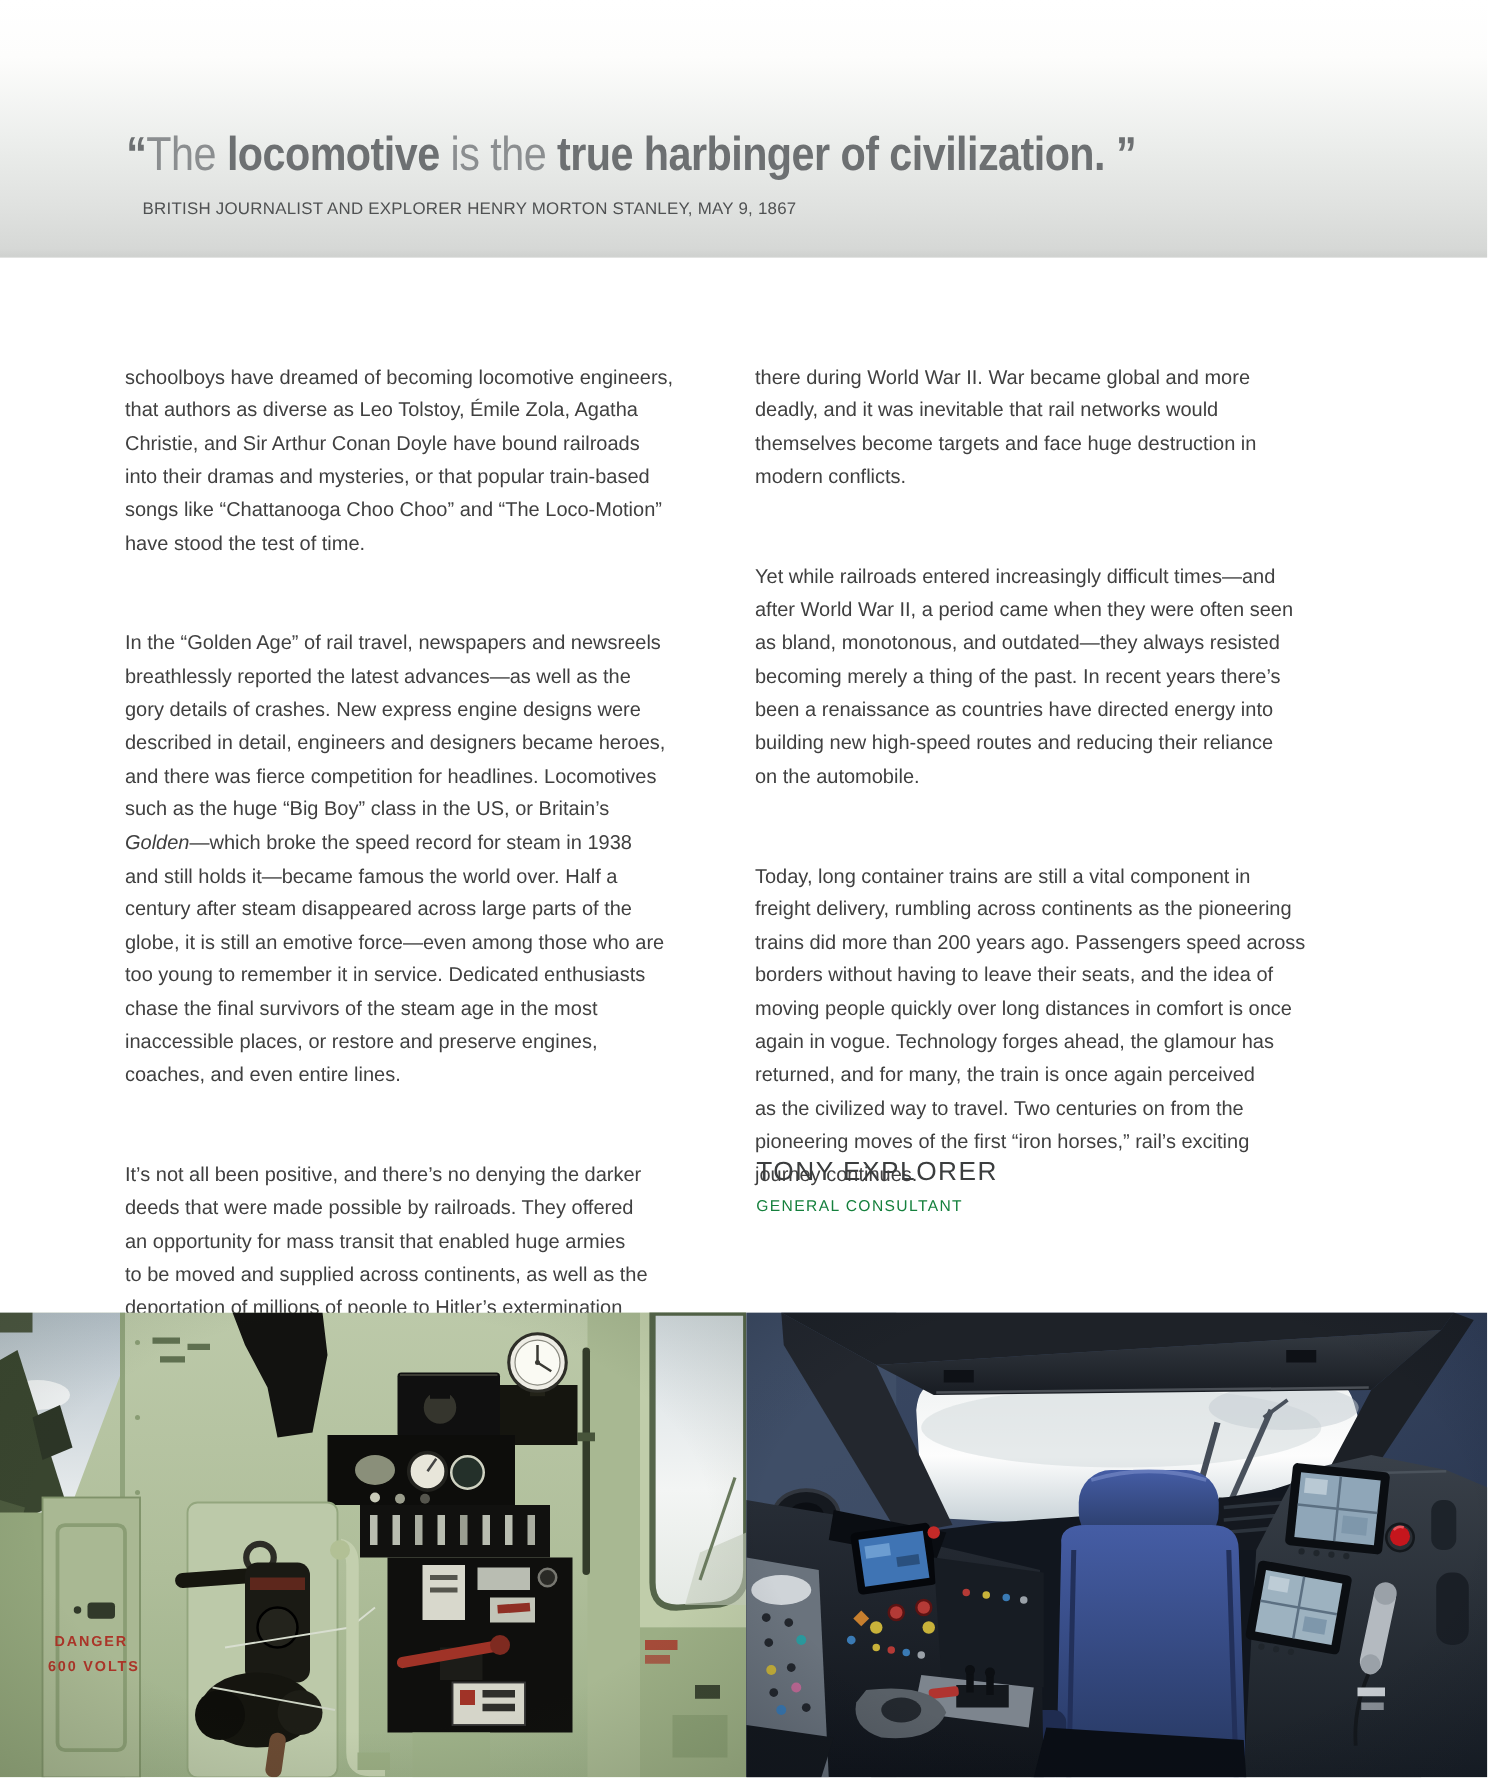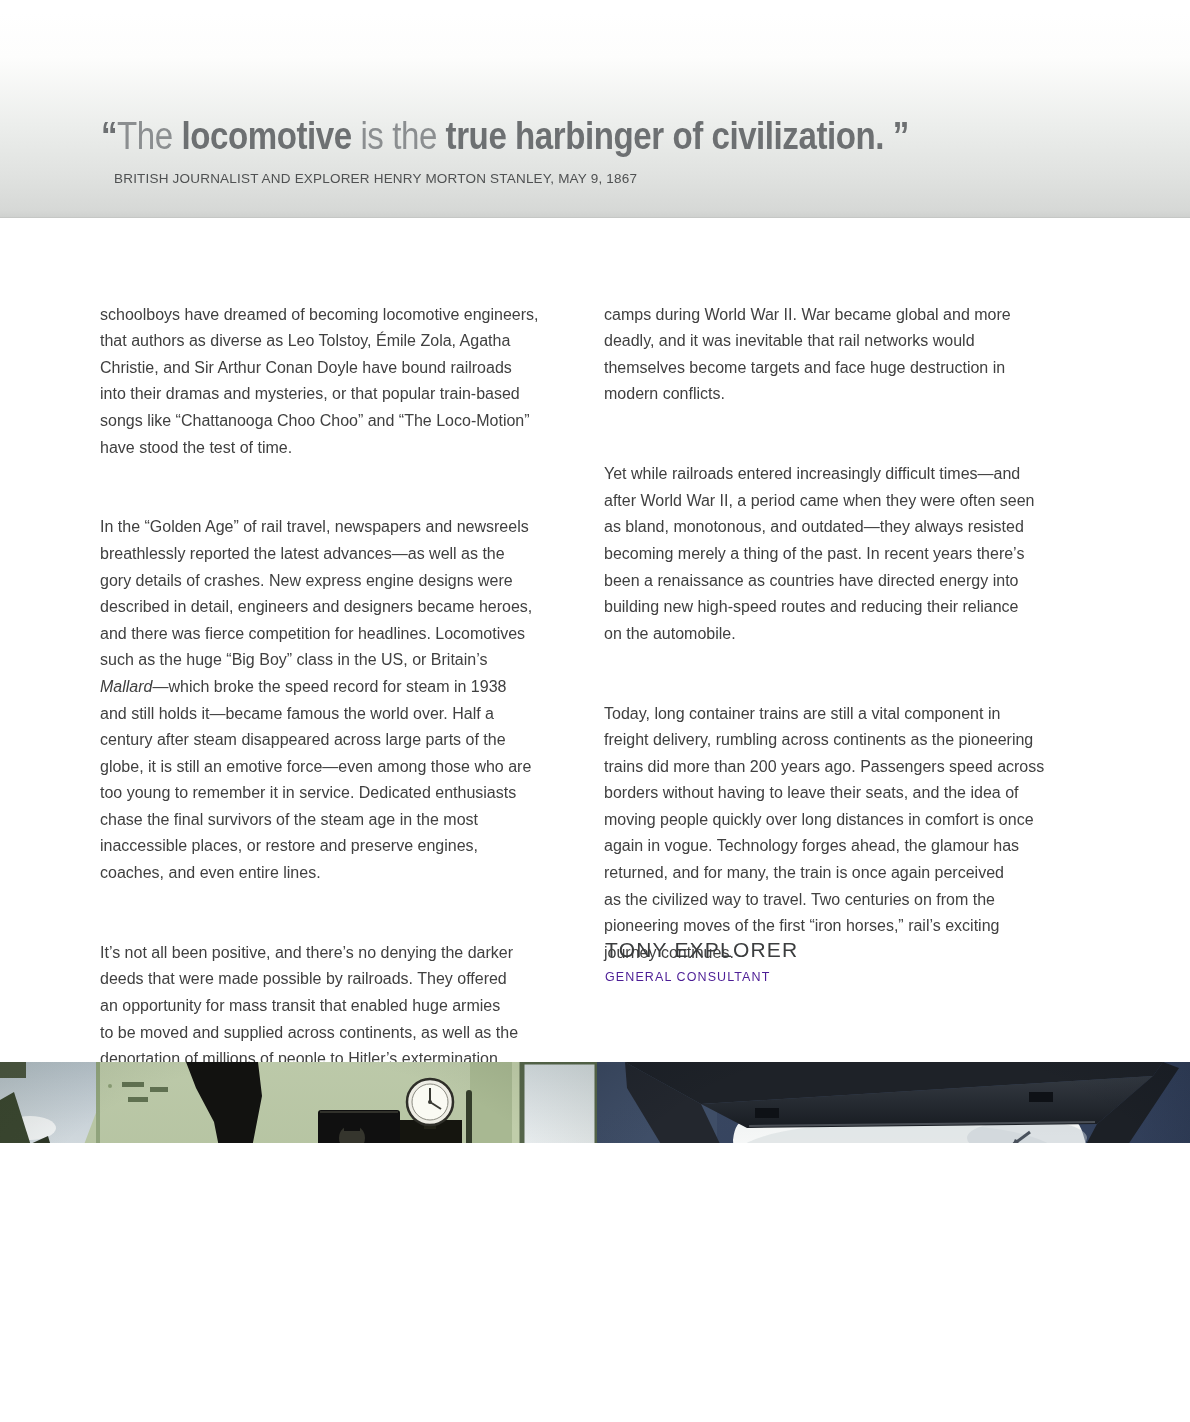--- a/index.html
+++ b/index.html
@@ -1,38 +1,38 @@
 <!DOCTYPE html>
 <html><head>
 <meta charset="utf-8">
 <style>
   html,body{margin:0;padding:0;background:#ffffff;}
-  .page{position:relative;width:1190px;height:1131px;background:#ffffff;overflow:hidden;
-        font-family:"Liberation Sans",sans-serif;margin-top:12px;}
+  .page{position:relative;width:1190px;height:1422px;background:#ffffff;overflow:hidden;
+        font-family:"Liberation Sans",sans-serif;}
   
   .quote-band{position:absolute;left:0;top:0;width:1190px;height:205px;
     background:linear-gradient(180deg,#ffffff 0%,#fdfdfc 22%,#eceeec 55%,#e0e2e0 80%,#d6d8d6 97%,#cfd1cf 100%);
     border-bottom:1px solid #c5c7c5;}
   .pull-quote{position:absolute;left:101px;top:104px;font-size:38px;line-height:40px;
     letter-spacing:-0.5px;transform:scaleX(0.87);transform-origin:left top;white-space:nowrap;color:#84878a;}
   .pull-quote .qb{font-weight:bold;color:#6d7072;}
   .pull-quote .ql{font-weight:normal;color:#8b8e90;}
   .attribution{position:absolute;left:114px;top:159px;font-size:13.5px;color:#4f5152;
     letter-spacing:0.2px;white-space:nowrap;}
   
   .col{position:absolute;top:263px;width:500px;font-size:16px;line-height:26.6px;color:#404040;
     white-space:pre-line;}
   .col-left{left:100px;}
   .col-right{left:604px;}
   .para{margin:0 0 26.6px 0;}
   .ital{font-style:italic;}
   
   .signature{position:absolute;left:605px;top:926px;color:#3b3d3e;}
   .sig-name{font-size:21px;letter-spacing:1.2px;color:#3b3d3e;}
-  .sig-title{font-size:12.5px;letter-spacing:1.1px;color:#4c1d95;margin-top:8px;}
+  .sig-title{font-size:12.5px;letter-spacing:1.1px;color:#15803d;margin-top:8px;}
   
   .photo-strip{position:absolute;left:0;top:1050px;width:1190px;height:372px;display:flex;}
   .photo-strip svg{display:block;}
 </style>
 </head>
 <body>
 
 <div class="page">
 
   <div class="quote-band">
@@ -45,37 +45,37 @@
 that authors as diverse as Leo Tolstoy, Émile Zola, Agatha
 Christie, and Sir Arthur Conan Doyle have bound railroads
 into their dramas and mysteries, or that popular train-based
 songs like “Chattanooga Choo Choo” and “The Loco-Motion”
 have stood the test of time.</span></p>
     <p class="para"><span>In the “Golden Age” of rail travel, newspapers and newsreels
 breathlessly reported the latest advances—as well as the
 gory details of crashes. New express engine designs were
 described in detail, engineers and designers became heroes,
 and there was fierce competition for headlines. Locomotives
-such as the huge “Big Boy” class in the US, or Britain’s</span><br><em class="ital">Mallard</em><span>—which broke the speed record for steam in 1938
+such as the huge “Big Boy” class in the US, or Britain’s</span><br><em class="ital">Golden</em><span>—which broke the speed record for steam in 1938
 and still holds it—became famous the world over. Half a
 century after steam disappeared across large parts of the
 globe, it is still an emotive force—even among those who are
 too young to remember it in service. Dedicated enthusiasts
 chase the final survivors of the steam age in the most
 inaccessible places, or restore and preserve engines,
 coaches, and even entire lines.</span></p>
     <p class="para"><span>It’s not all been positive, and there’s no denying the darker
 deeds that were made possible by railroads. They offered
 an opportunity for mass transit that enabled huge armies
 to be moved and supplied across continents, as well as the
 deportation of millions of people to Hitler’s extermination</span></p>
   </div>
 
   <div class="col col-right">
-    <p class="para"><span>camps during World War II. War became global and more
+    <p class="para"><span>there during World War II. War became global and more
 deadly, and it was inevitable that rail networks would
 themselves become targets and face huge destruction in
 modern conflicts.</span></p>
     <p class="para"><span>Yet while railroads entered increasingly difficult times—and
 after World War II, a period came when they were often seen
 as bland, monotonous, and outdated—they always resisted
 becoming merely a thing of the past. In recent years there’s
 been a renaissance as countries have directed energy into
 building new high-speed routes and reducing their reliance
 on the automobile.</span></p>

